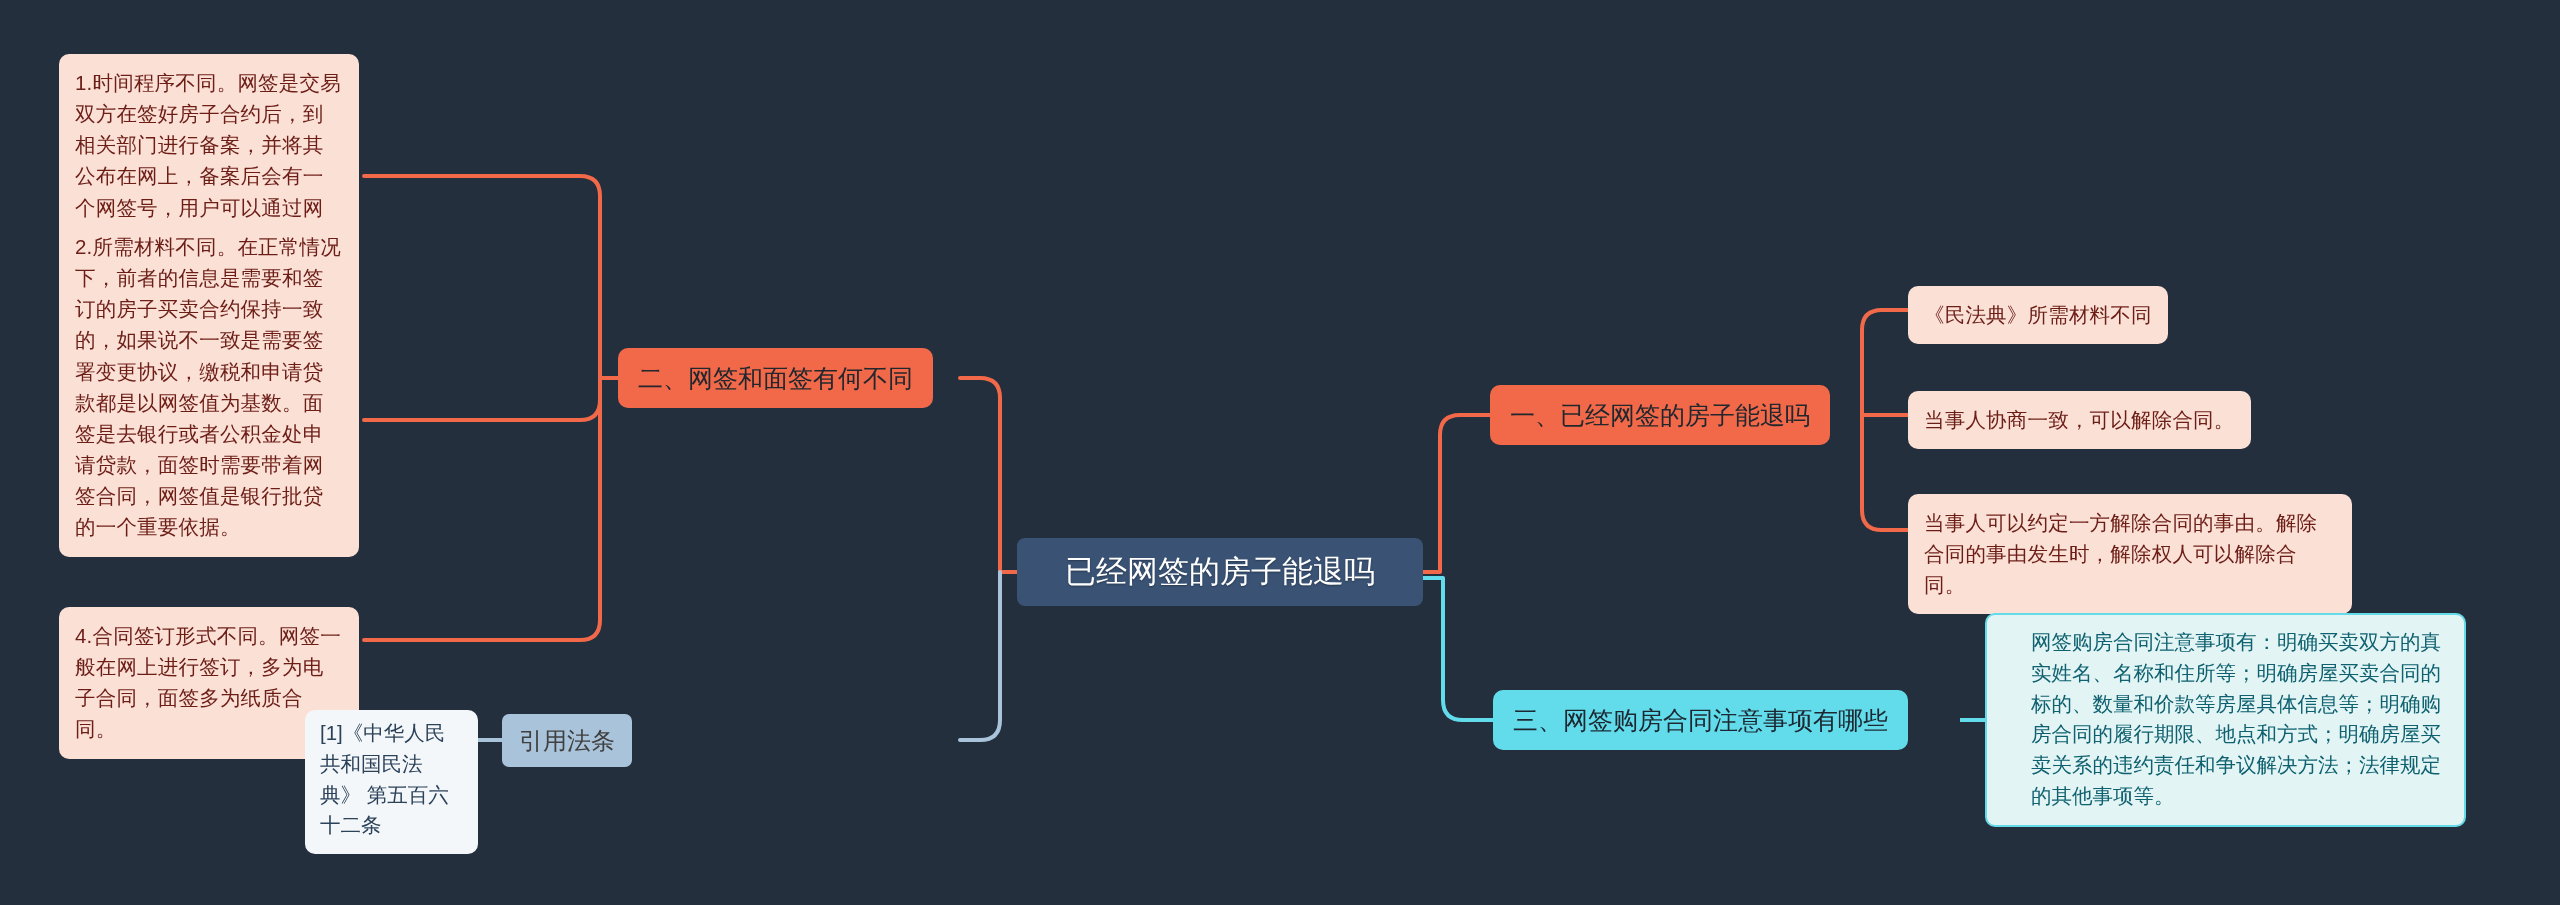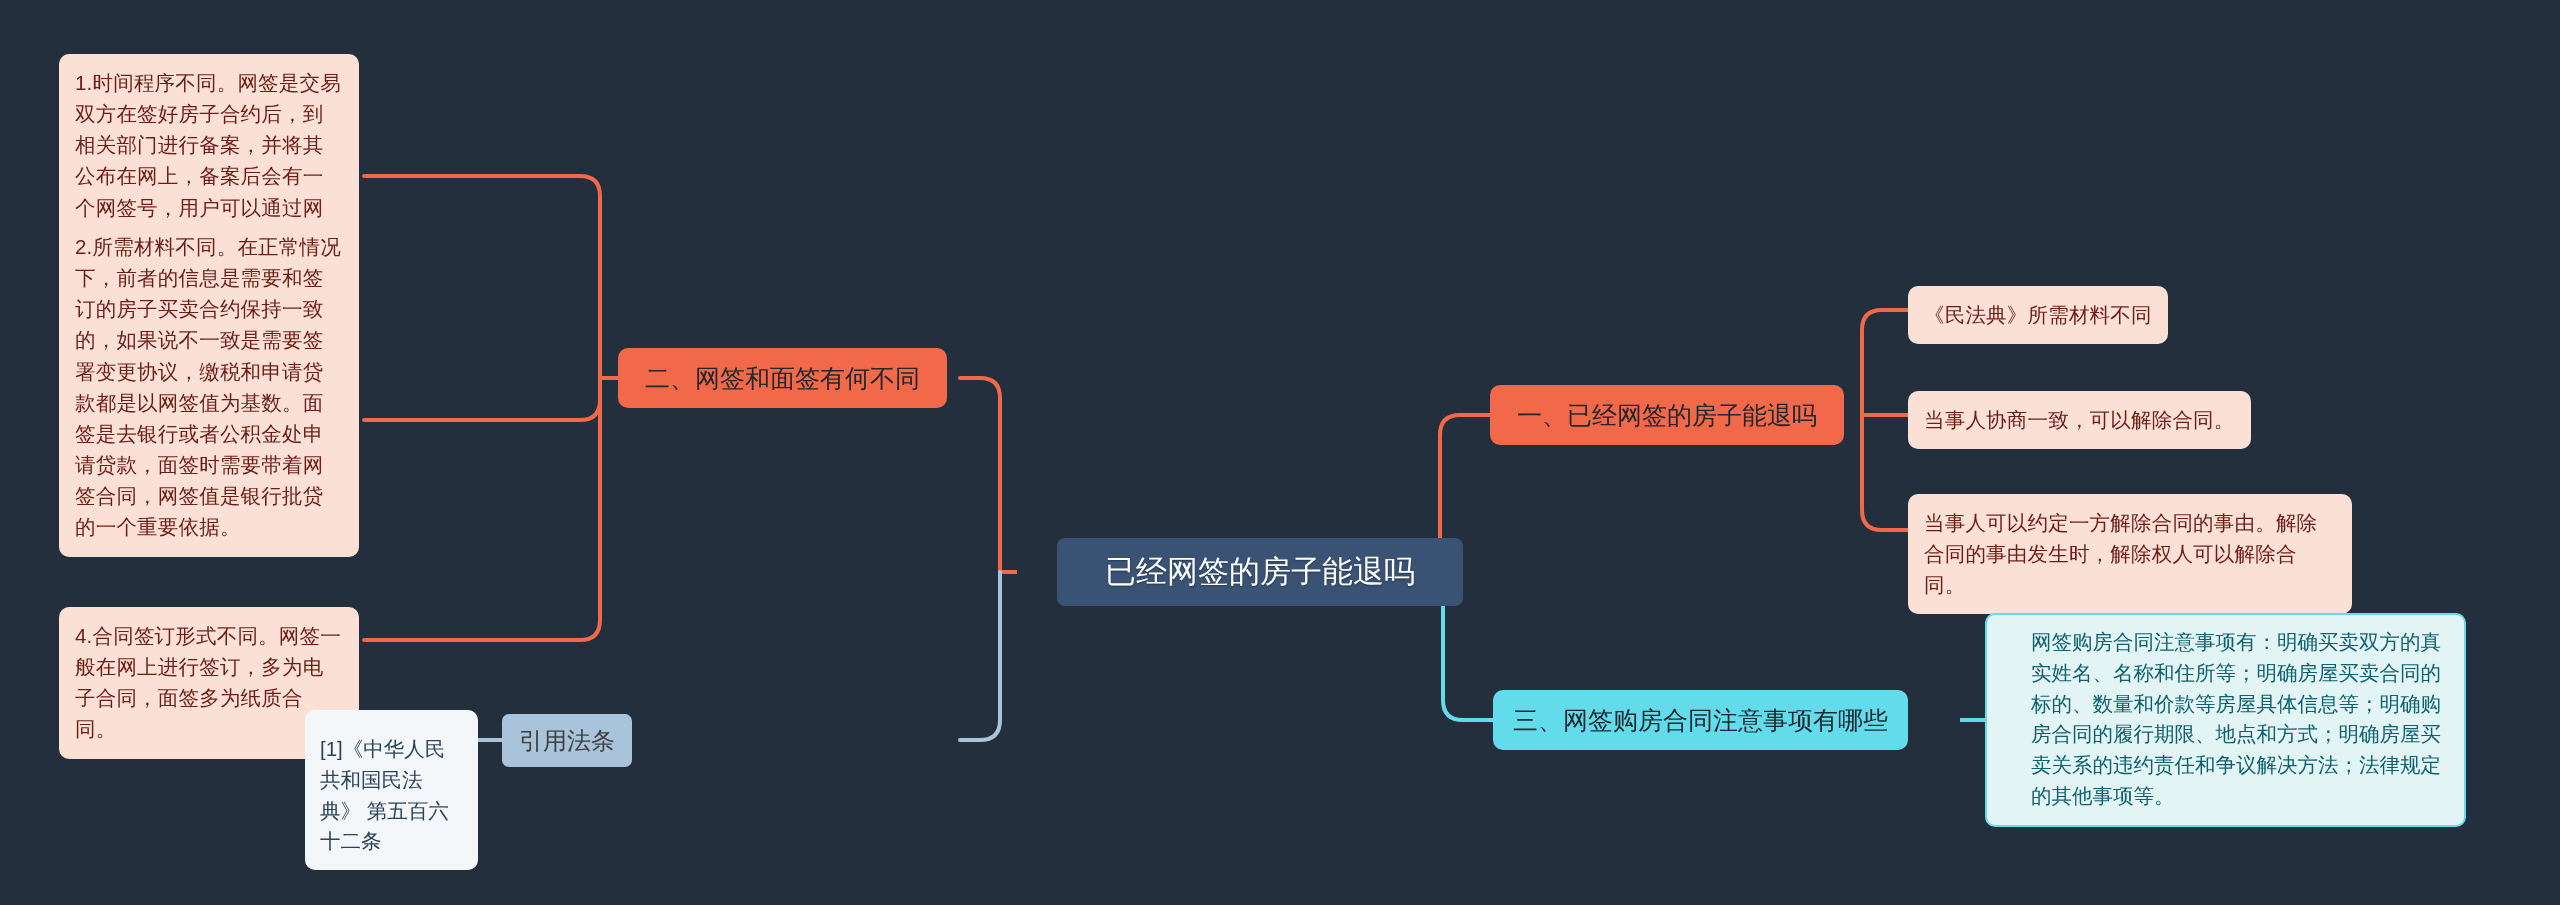--- a/index.html
+++ b/index.html
@@ -35,21 +35,21 @@
     padding: 13px 16px 14px 16px;
     font-size: 20.5px;
     line-height: 1.52;
     letter-spacing: 0.2px;
   }
 
   
   .branch-orange {
     background: #f2694a;
     color: #22272e;
-    padding: 13px 27px;
+    padding: 13px 20px;
     font-size: 25px;
     line-height: 1.3;
     white-space: nowrap;
     display: flex;
     align-items: center;
   }
 
   
   .branch-cyan {
     background: #62dceb;
@@ -78,41 +78,40 @@
     color: #ffffff;
     padding: 16px 26px;
     font-size: 31px;
     line-height: 1.25;
     white-space: nowrap;
     border-radius: 8px;
     display: flex;
     align-items: center;
     justify-content: center;
     text-shadow: 0 1px 2px rgba(0,0,0,0.35);
-    margin-left: 40px;
   }
 
   
   .branch-slate {
     background: #a9c3da;
     color: #404040;
     padding: 11px 17px;
     font-size: 24px;
     line-height: 1.25;
     white-space: nowrap;
     border-radius: 7px;
     display: flex;
     align-items: center;
   }
 
   
   .leaf-white {
     background: #f4f7fa;
     color: #2b4259;
-    padding: 24px 15px 13px 15px;
+    padding: 8px 15px 13px 15px;
     font-size: 20.5px;
     line-height: 1.5;
   }
 </style>
 </head>
 <body>
 
 <div id="canvas">
 
   <svg id="wires" viewBox="0 0 2560 905" xmlns="http://www.w3.org/2000/svg">

